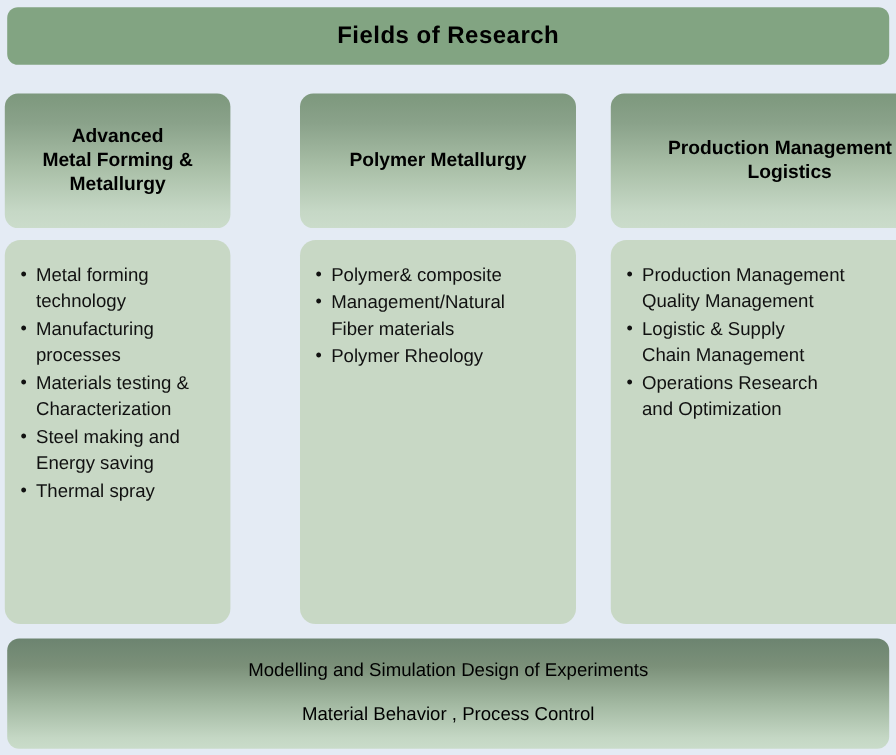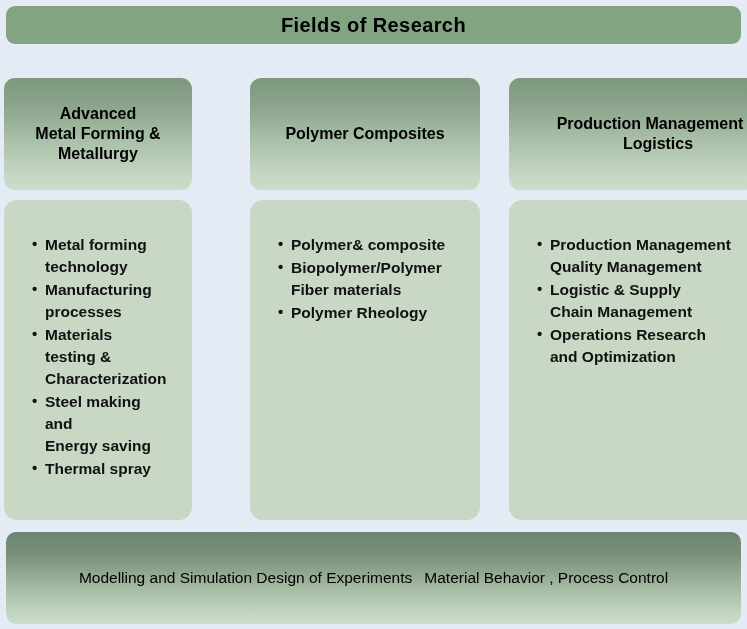--- a/index.html
+++ b/index.html
@@ -21,21 +21,21 @@
     width: 747px;
     height: 629px;
   }
 
   
   .title-bar {
     position: absolute;
     left: 6px;
     top: 6px;
     width: 735px;
-    height: 38px;
+    height: 48px;
     background: #82a482;
     border-radius: 9px;
     display: flex;
     align-items: center;
     justify-content: center;
   }
   .title-bar .title-text {
     font-size: 20px;
     font-weight: bold;
     color: #000;
@@ -70,23 +70,22 @@
     position: absolute;
     top: 200px;
     height: 320px;
     border-radius: 13px;
     background: #c8d8c5;
     box-sizing: border-box;
     padding: 18px 12px 10px 12px;
   }
   .bullets {
     list-style: none;
-    margin: 16px;
+    margin: 1px;
     padding: 0;
-    font-weight: bold;
   }
   .bullets li {
     position: relative;
     padding-left: 13px;
     font-size: 15.5px;
     color: #111;
     line-height: 1.42;
     white-space: pre-line;
     margin-bottom: 1px;
   }
@@ -107,21 +106,21 @@
   
   .footer-bar {
     position: absolute;
     left: 6px;
     top: 532px;
     width: 735px;
     height: 92px;
     border-radius: 10px;
     background: linear-gradient(to bottom, #6c8470 0%, #7b9079 25%, #a3b9a2 60%, #c4d7c4 90%, #cadcca 100%);
     display: flex;
-    flex-direction: row;
+    flex-direction: column;
     align-items: center;
     justify-content: center;
     gap: 12px;
   }
   .footer-bar .footer-line {
     font-size: 15.5px;
     color: #000;
     line-height: 1.6;
     white-space: pre;
   }
@@ -135,21 +134,21 @@
     <span class="title-text">Fields of Research</span>
   </div>
 
   <div class="col-head c0">
     <span class="head-text">Advanced
 Metal Forming &amp;
 Metallurgy</span>
   </div>
 
   <div class="col-head c1">
-    <span class="head-text">Polymer Composites</span>
+    <span class="head-text">Polymer Metallurgy</span>
   </div>
 
   <div class="col-head c2">
     <span class="head-text">Production  Management &amp;
 Logistics</span>
   </div>
 
   <div class="col-body c0">
     <ul class="bullets">
       <li>Metal forming technology</li>
@@ -158,21 +157,21 @@
 Characterization</li>
       <li>Steel making and
 Energy saving</li>
       <li>Thermal spray</li>
     </ul>
   </div>
 
   <div class="col-body c1">
     <ul class="bullets">
       <li>Polymer&amp; composite</li>
-      <li>Biopolymer/Polymer
+      <li>Management/Natural
 Fiber materials</li>
       <li>Polymer Rheology</li>
     </ul>
   </div>
 
   <div class="col-body c2">
     <ul class="bullets">
       <li>Production Management
 Quality Management</li>
       <li>Logistic &amp; Supply

